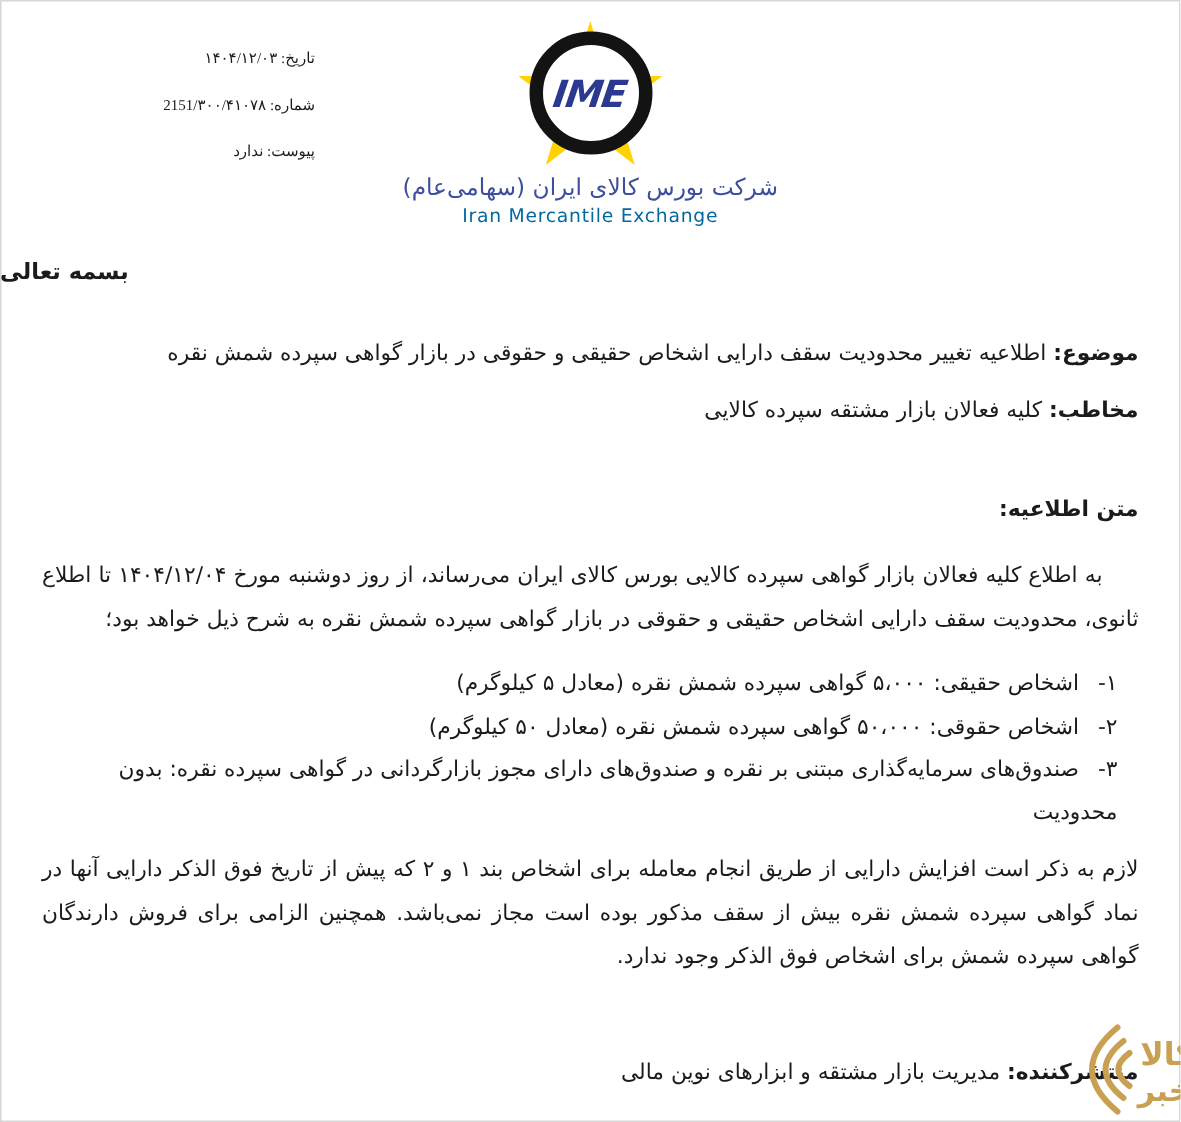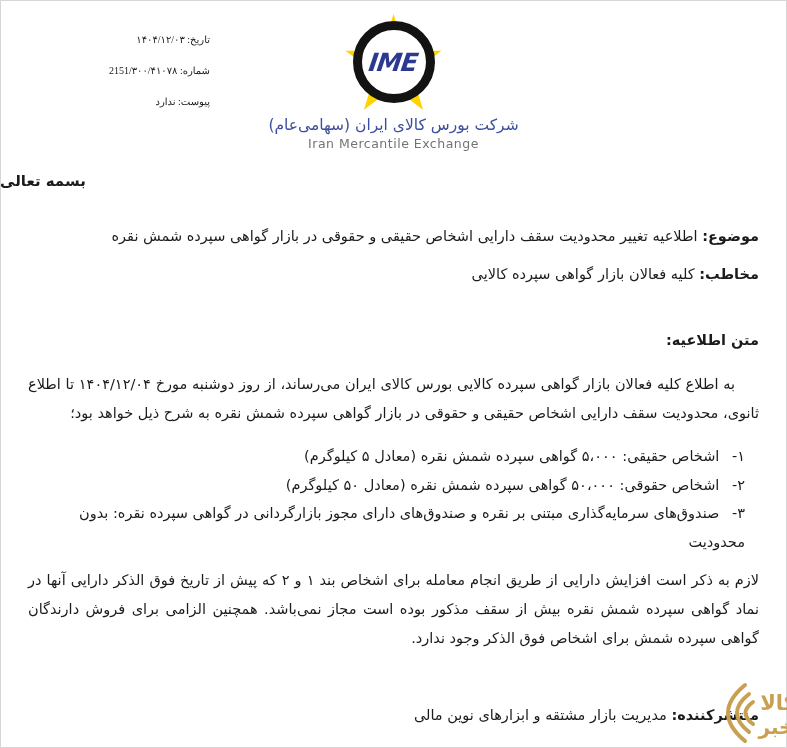--- a/index.html
+++ b/index.html
@@ -20,21 +20,21 @@
     position:absolute;inset:0;background:#FFD200;
     clip-path:polygon(50% 0%,61.8% 38.2%,100% 38.2%,69.1% 61.8%,80.9% 100%,50% 76.4%,19.1% 100%,30.9% 61.8%,0% 38.2%,38.2% 38.2%);
   }
   .logo-circle{
     position:absolute;top:7px;left:7px;width:82px;height:82px;box-sizing:border-box;
     background:#ffffff;border:9px solid #131313;border-radius:50%;
     display:flex;align-items:center;justify-content:center;
   }
   .monogram{font-style:italic;font-weight:bold;font-size:25px;color:#2B3990;letter-spacing:-1px;transform:skewX(-8deg);}
   .company-fa{margin-top:6px;font-weight:normal;font-size:15.5px;color:#3C4F9E;}
-  .company-en{margin-top:2px;font-size:12.5px;color:#737373;letter-spacing:.5px;}
+  .company-en{margin-top:2px;font-size:12.5px;color:#0369a1;letter-spacing:.5px;}
 
   
   .bismillah{position:absolute;top:172px;left:0;right:0;text-align:left;font-weight:bold;font-size:15px;}
   .content{position:absolute;top:224px;right:28px;left:28px;font-size:14.5px;}
   .content .row{line-height:24px;}
   .addressee{margin-top:14px;}
   .heading{margin-top:42px;font-weight:bold;line-height:24px;}
   .intro{margin-top:18px;line-height:29px;text-align:justify;text-indent:24px;margin-bottom:0;}
   .list{margin-top:14px;padding-right:14px;}
   .item{line-height:28.5px;}
@@ -81,21 +81,21 @@
 
   <div class="content">
 
     <div class="row subject">
       <span class="b">موضوع:</span>
       <span>اطلاعیه تغییر محدودیت سقف دارایی اشخاص حقیقی و حقوقی در بازار گواهی سپرده شمش نقره</span>
     </div>
 
     <div class="row addressee">
       <span class="b">مخاطب:</span>
-      <span>کلیه فعالان بازار گواهی سپرده کالایی</span>
+      <span>کلیه فعالان بازار مشتقه سپرده کالایی</span>
     </div>
 
     <div class="heading">متن اطلاعیه:</div>
 
     <p class="intro">به اطلاع کلیه فعالان بازار گواهی سپرده کالایی بورس کالای ایران می‌رساند، از روز دوشنبه مورخ ۱۴۰۴/۱۲/۰۴ تا اطلاع ثانوی، محدودیت سقف دارایی اشخاص حقیقی و حقوقی در بازار گواهی سپرده شمش نقره به شرح ذیل خواهد بود؛</p>
 
     <div class="list">
       <div class="item">
         <span class="marker">۱-</span>
         <span>اشخاص حقیقی: ۵،۰۰۰ گواهی سپرده شمش نقره (معادل ۵ کیلوگرم)</span>

